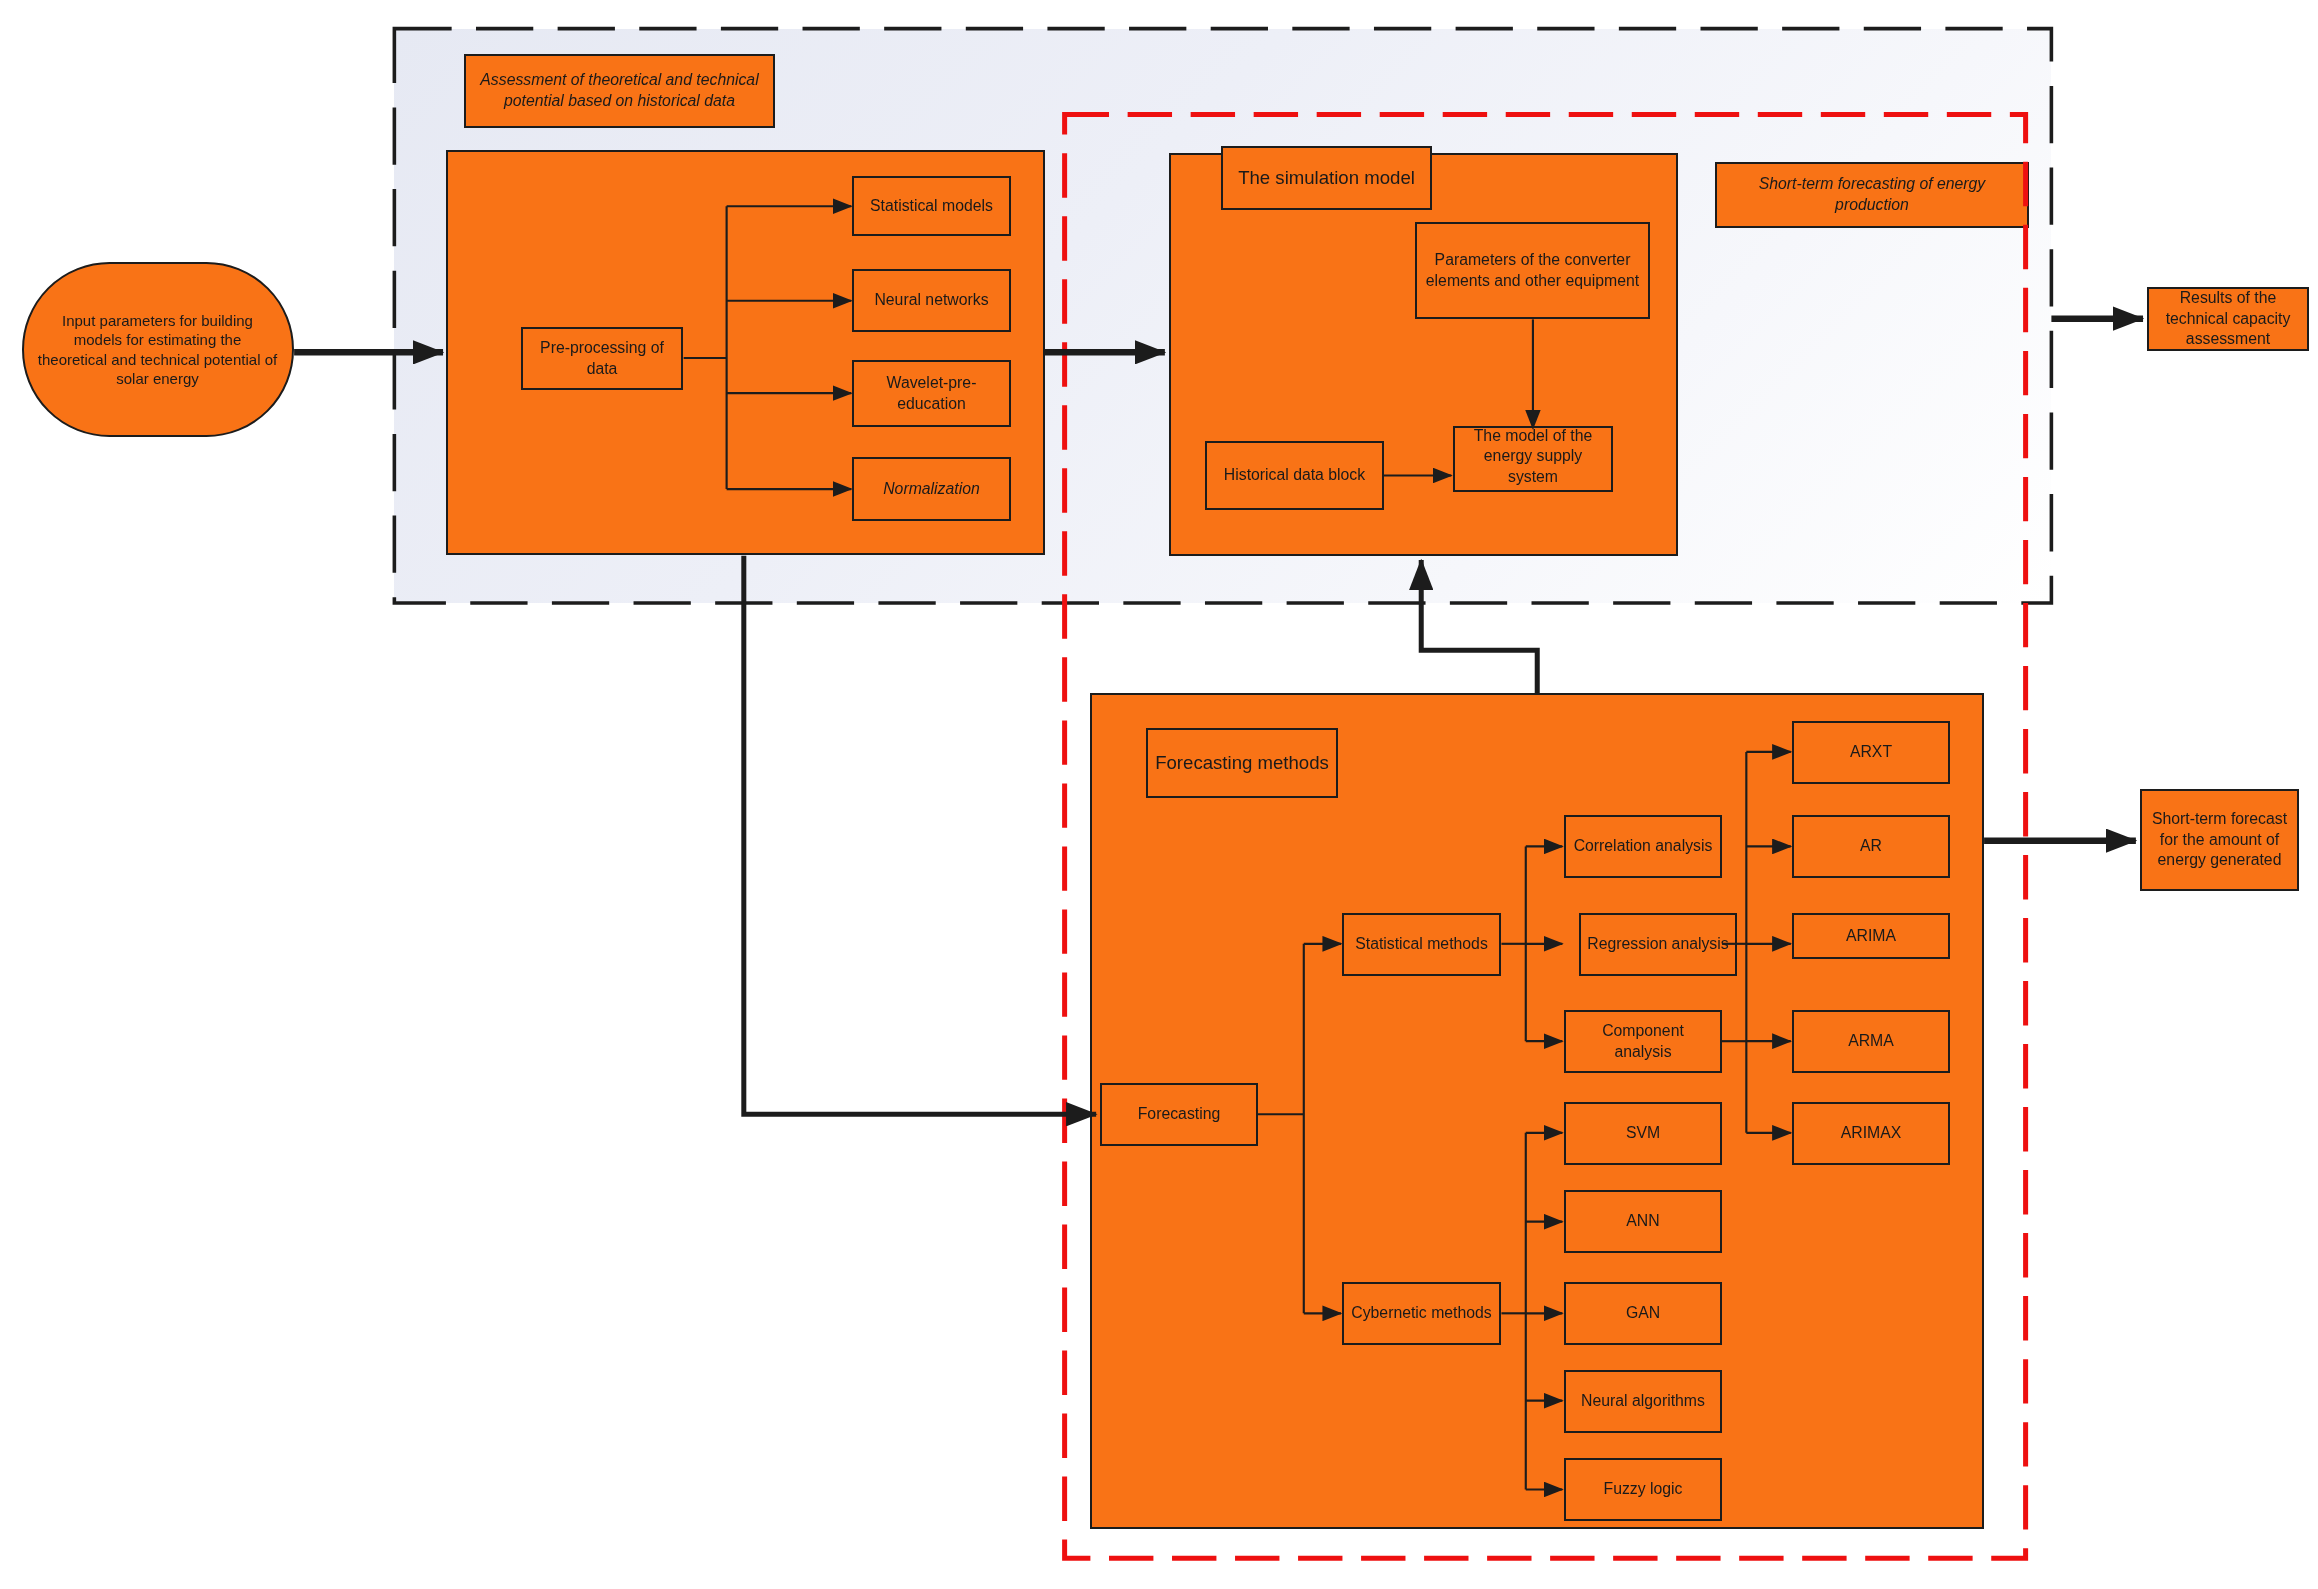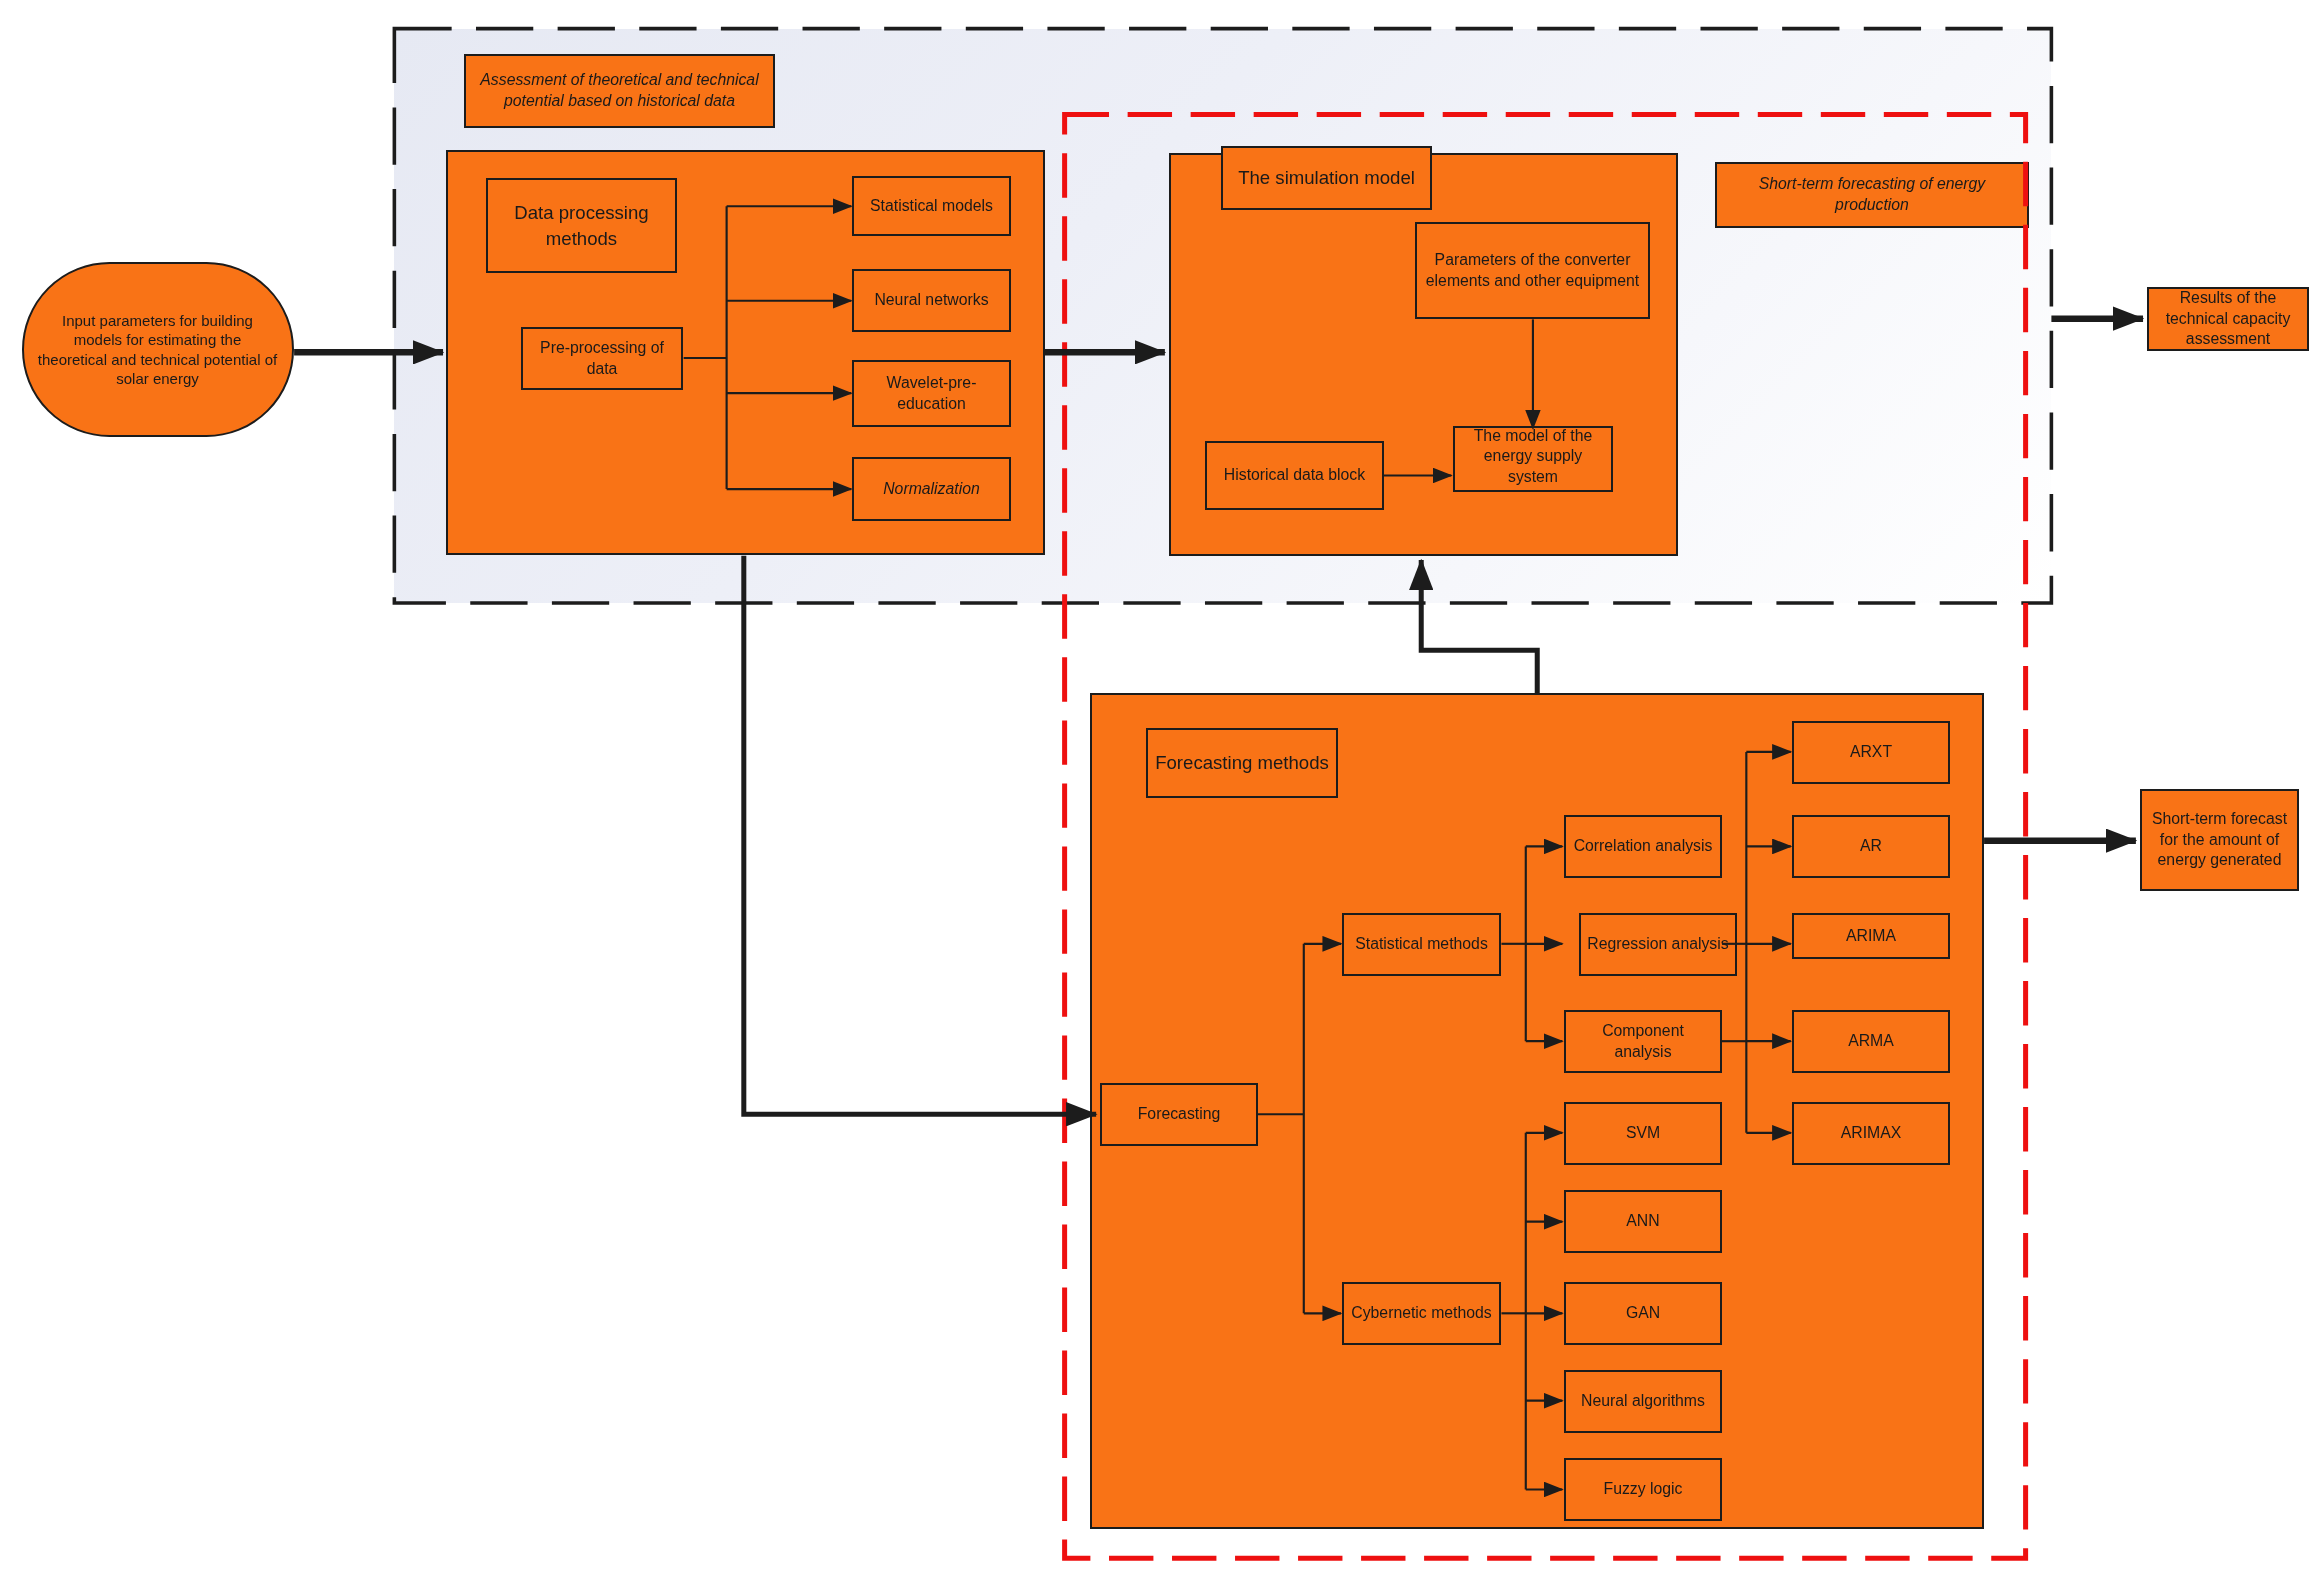--- a/index.html
+++ b/index.html
@@ -42,23 +42,20 @@
     <span>Short-term forecast for the amount of energy generated</span>
   </div>
 
   <div class="box italic" style="left:464px;top:54px;width:311px;height:74px;">
     <span>Assessment of theoretical and technical potential based on historical data</span>
   </div>
   <div class="box italic thin" style="left:1715px;top:162px;width:314px;height:66px;">
     <span>Short-term forecasting of energy production</span>
   </div>
 
-  <div class="box title" style="left:486px;top:178px;width:191px;height:95px;">
-    <span>Data processing methods</span>
-  </div>
   <div class="box thin" style="left:521px;top:327px;width:162px;height:63px;">
     <span>Pre-processing of data</span>
   </div>
   <div class="box thin" style="left:852px;top:176px;width:159px;height:60px;">
     <span>Statistical models</span>
   </div>
   <div class="box thin" style="left:852px;top:269px;width:159px;height:63px;">
     <span>Neural networks</span>
   </div>
   <div class="box thin" style="left:852px;top:360px;width:159px;height:67px;">

